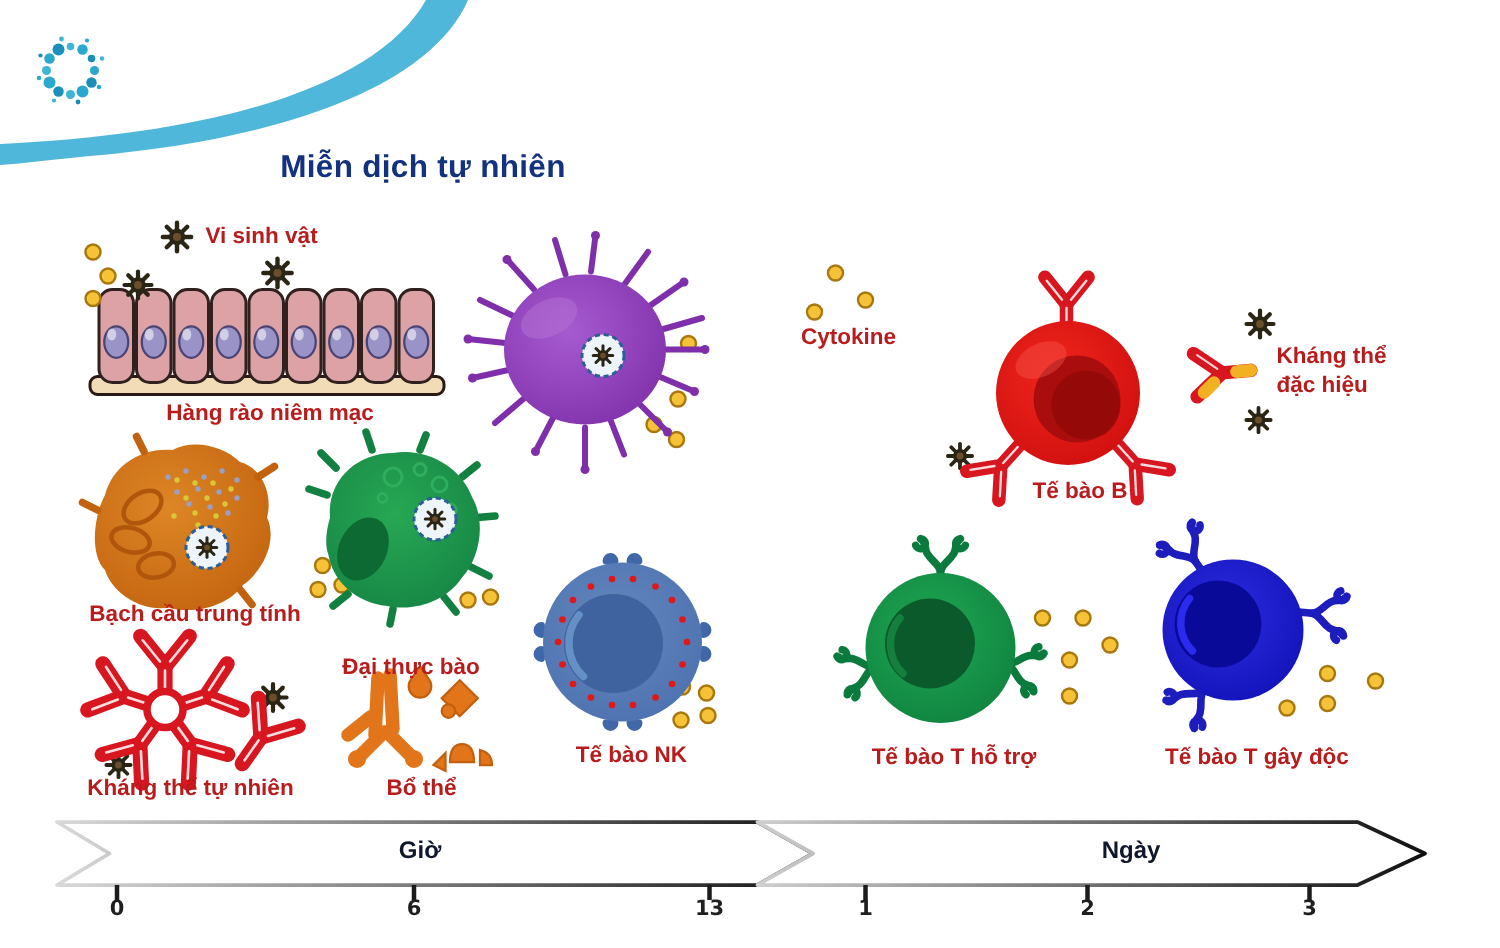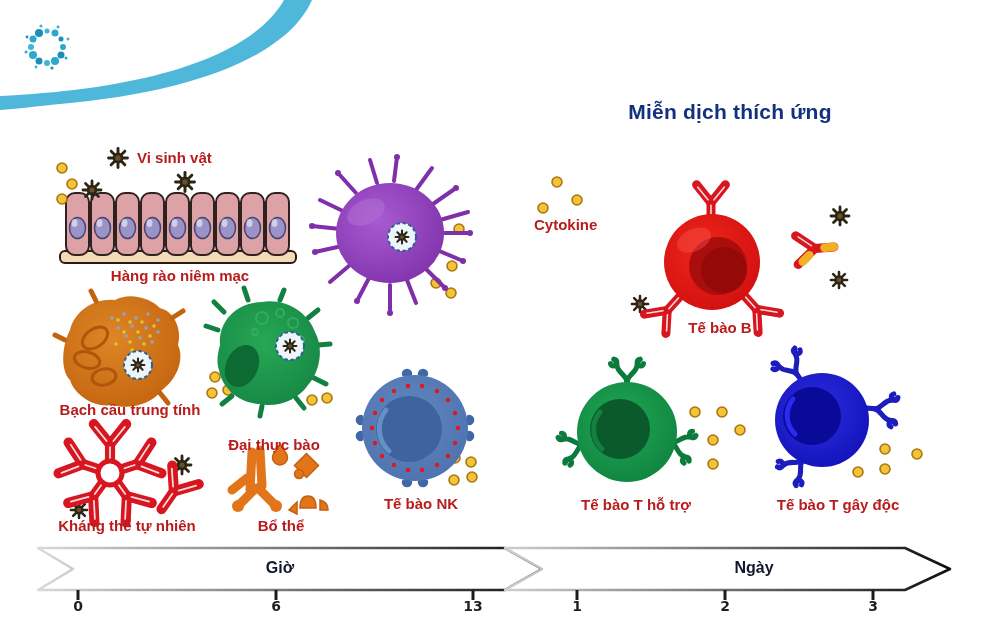--- a/index.html
+++ b/index.html
@@ -436,32 +436,36 @@
       <line x1="473" y1="590" x2="473" y2="600"></line>
           <line x1="577" y1="590" x2="577" y2="600"></line>
       <line x1="725" y1="590" x2="725" y2="600"></line>
           <line x1="873" y1="590" x2="873" y2="600"></line>
     </g>
   </g>
 </svg>
 
 <div id="labels">
 
-  <div class="lbl ctr title" style="left:730px;top:100px;">Miễn dịch thích ứng</div>
+  <div class="lbl ctr title" style="left:282px;top:100px;">Miễn dịch tự nhiên</div>
 
   <div class="lbl" style="left:137px;top:149px;">Vi sinh vật</div>
   <div class="lbl ctr" style="left:180px;top:267px;">Hàng rào niêm mạc</div>
   <div class="lbl ctr" style="left:130px;top:401px;">Bạch cầu trung tính</div>
   <div class="lbl ctr" style="left:274px;top:401px;margin-top:35px;">Đại thực bào</div>
   <div class="lbl ctr" style="left:127px;top:517px;">Kháng thể tự nhiên</div>
   <div class="lbl ctr" style="left:281px;top:517px;">Bổ thể</div>
   <div class="lbl ctr" style="left:421px;top:495px;">Tế bào NK</div>
 
   <div class="lbl" style="left:534px;top:216px;">Cytokine</div>
   <div class="lbl ctr" style="left:720px;top:319px;">Tế bào B</div>
+  <div class="lbl two-line" style="left:851px;top:228px;">
+    <div>Kháng thể</div>
+    <div>đặc hiệu</div>
+  </div>
   <div class="lbl ctr" style="left:636px;top:496px;">Tế bào T hỗ trợ</div>
   <div class="lbl ctr" style="left:838px;top:496px;">Tế bào T gây độc</div>
 
   <div class="lbl ctr tl-label" style="left:280px;top:559px;">Giờ</div>
   <div class="lbl ctr tl-label" style="left:754px;top:559px;">Ngày</div>
 
   <div class="lbl ctr tick" style="left:78px;top:598px;">0</div>
   <div class="lbl ctr tick" style="left:276px;top:598px;">6</div>
   <div class="lbl ctr tick" style="left:473px;top:598px;">13</div>
   <div class="lbl ctr tick" style="left:577px;top:598px;">1</div>

